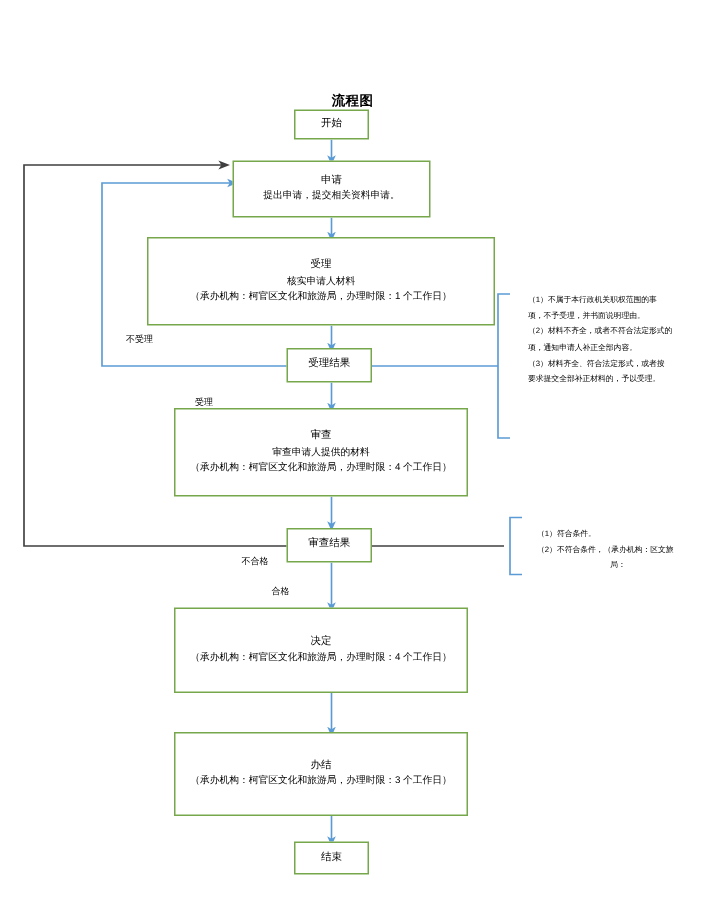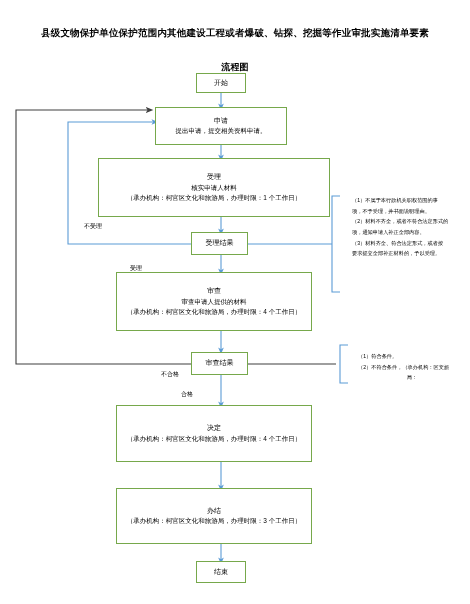--- a/index.html
+++ b/index.html
@@ -79,21 +79,20 @@
   .note-block p {
     margin: 0 0 1px 0;
     text-indent: 0;
   }
 </style>
 </head>
 <body>
 
 <div id="page">
 
-  <div class="title-line" id="doc-title">县级文物保护单位保护范围内其他建设工程或者爆破、钻探、挖掘等作业审批实施清单要素</div>
   <div class="title-line" id="doc-subtitle">流程图</div>
 
   <svg id="flow-svg" viewBox="0 0 470 604">
     <defs>
       <marker id="ah-blue" markerWidth="7" markerHeight="7" refX="3.2" refY="3" orient="auto">
         <path d="M0,0.4 L6,3 L0,5.6 L1.5,3 Z" fill="#5B9BD5"></path>
       </marker>
       <marker id="ah-black" markerWidth="8" markerHeight="8" refX="4" refY="3.2" orient="auto">
         <path d="M0,0.4 L7,3.2 L0,6 L1.8,3.2 Z" fill="#3F3F3F"></path>
       </marker>

